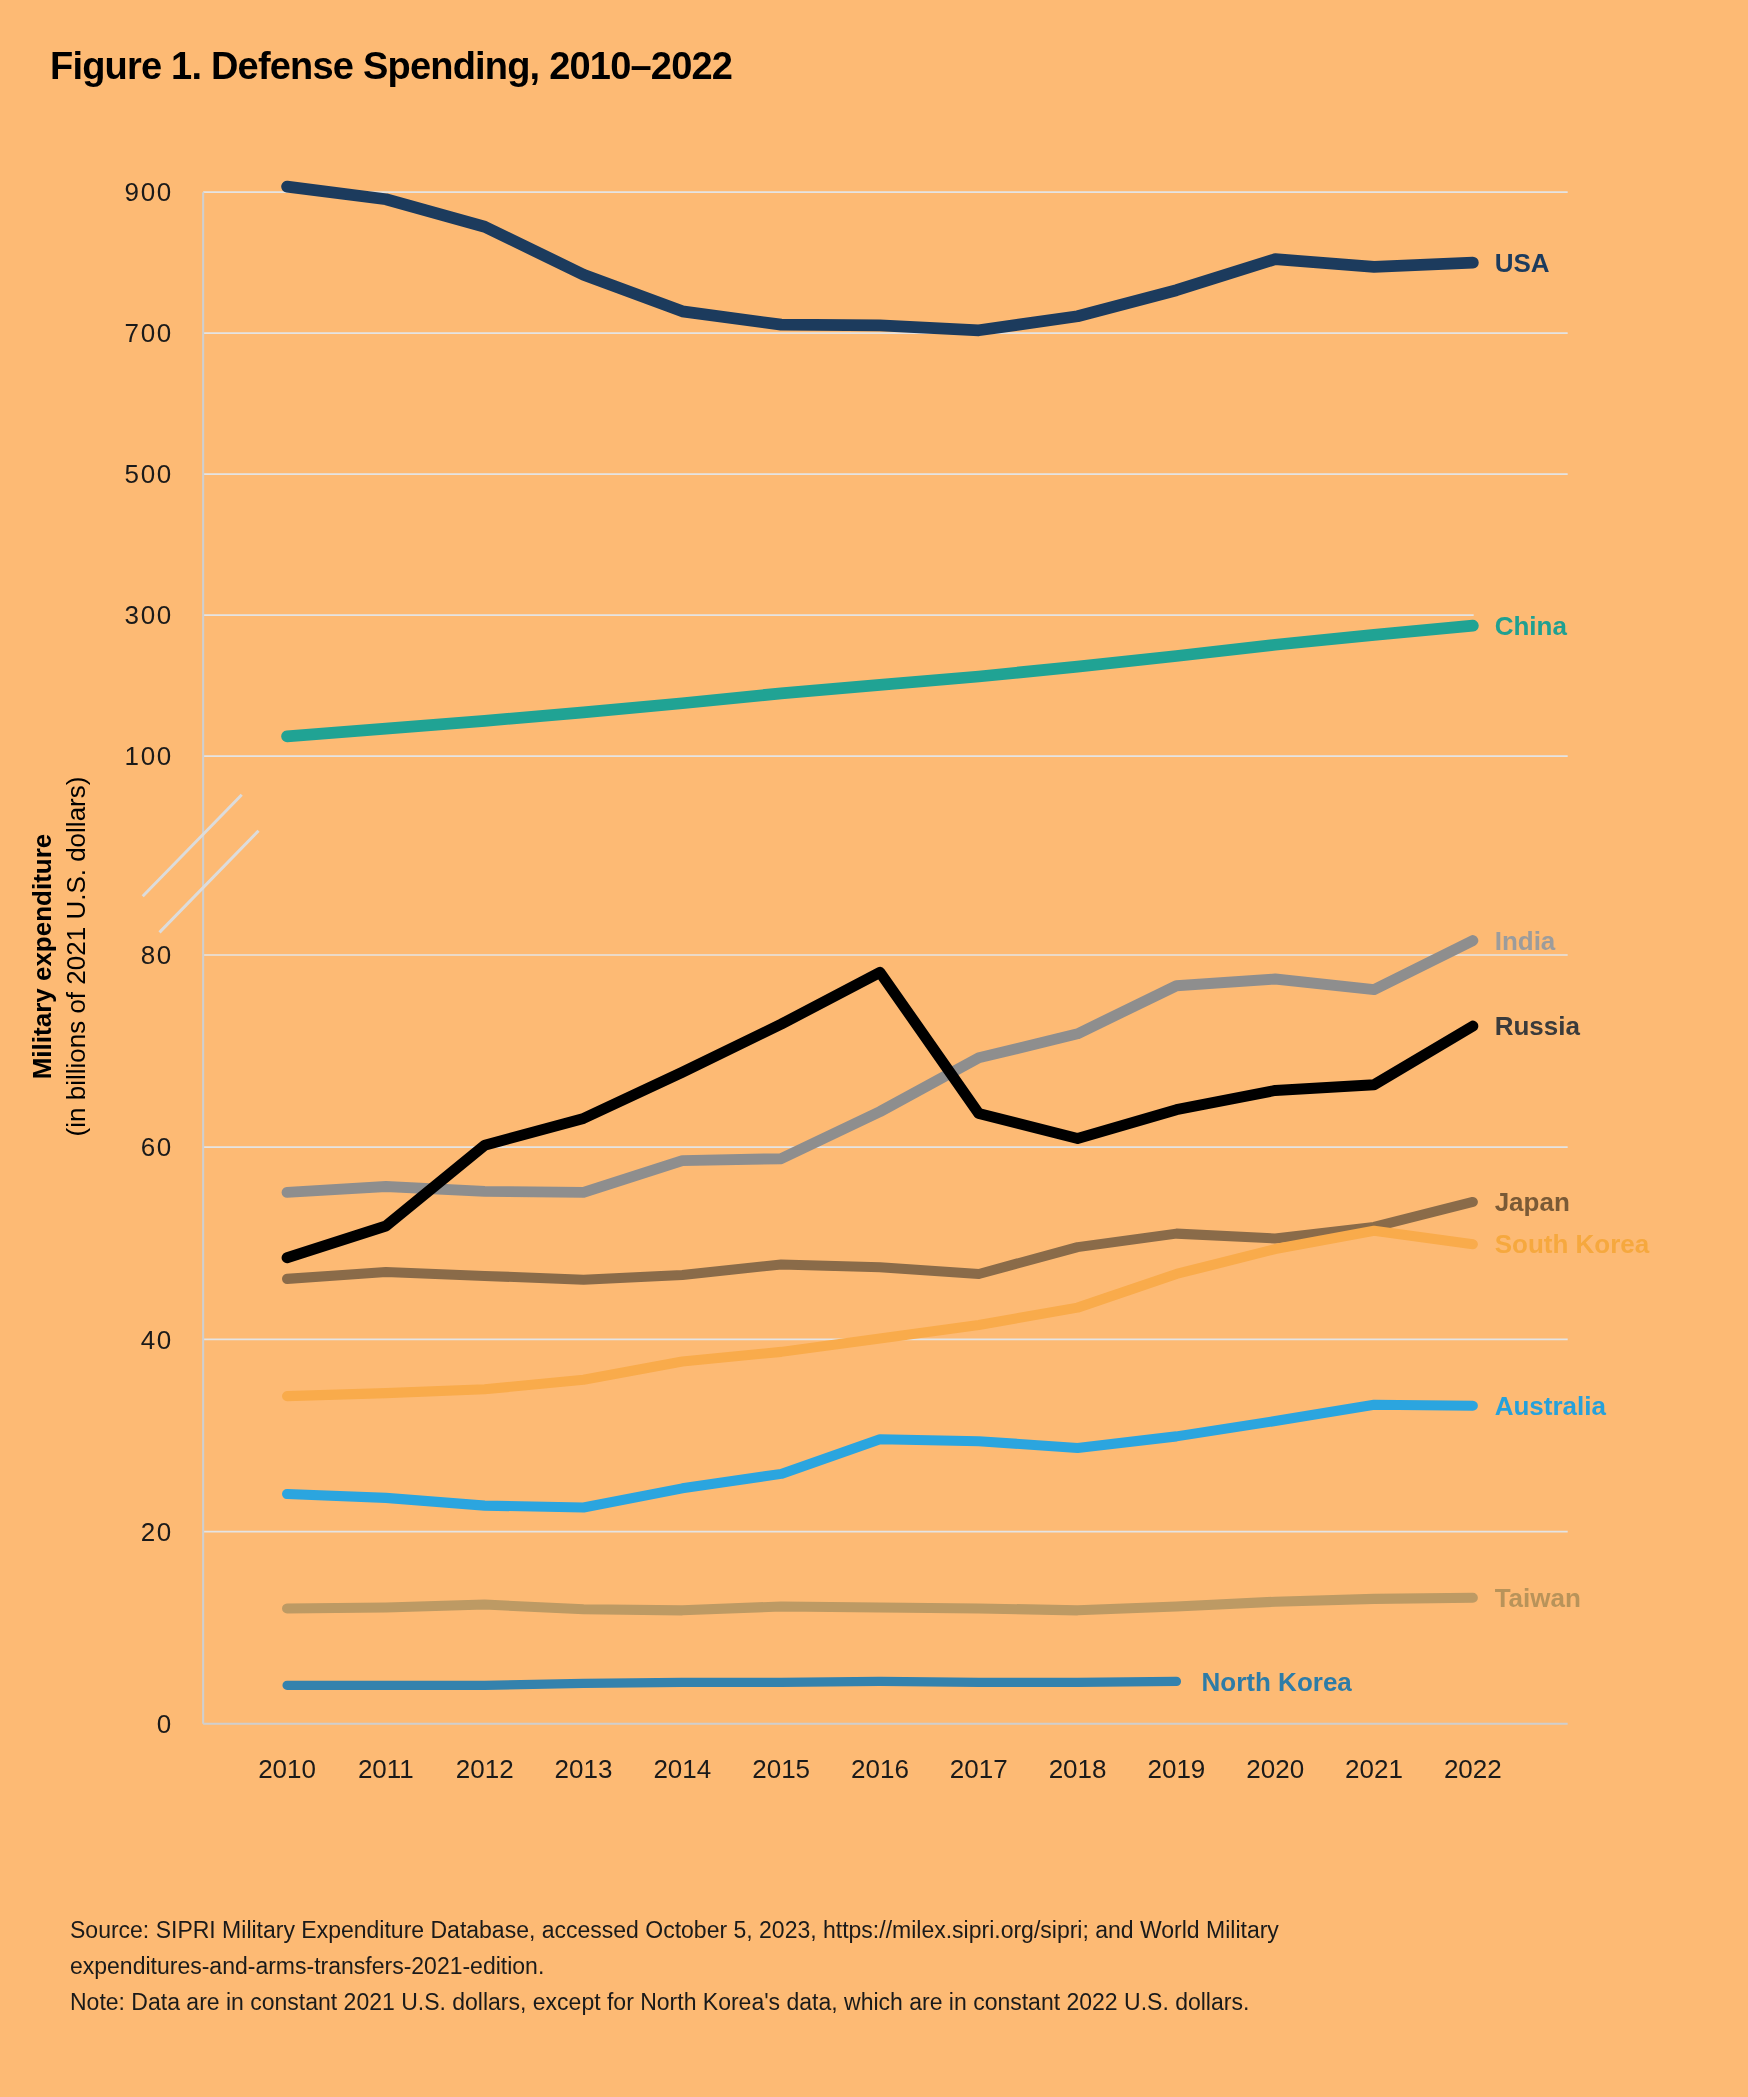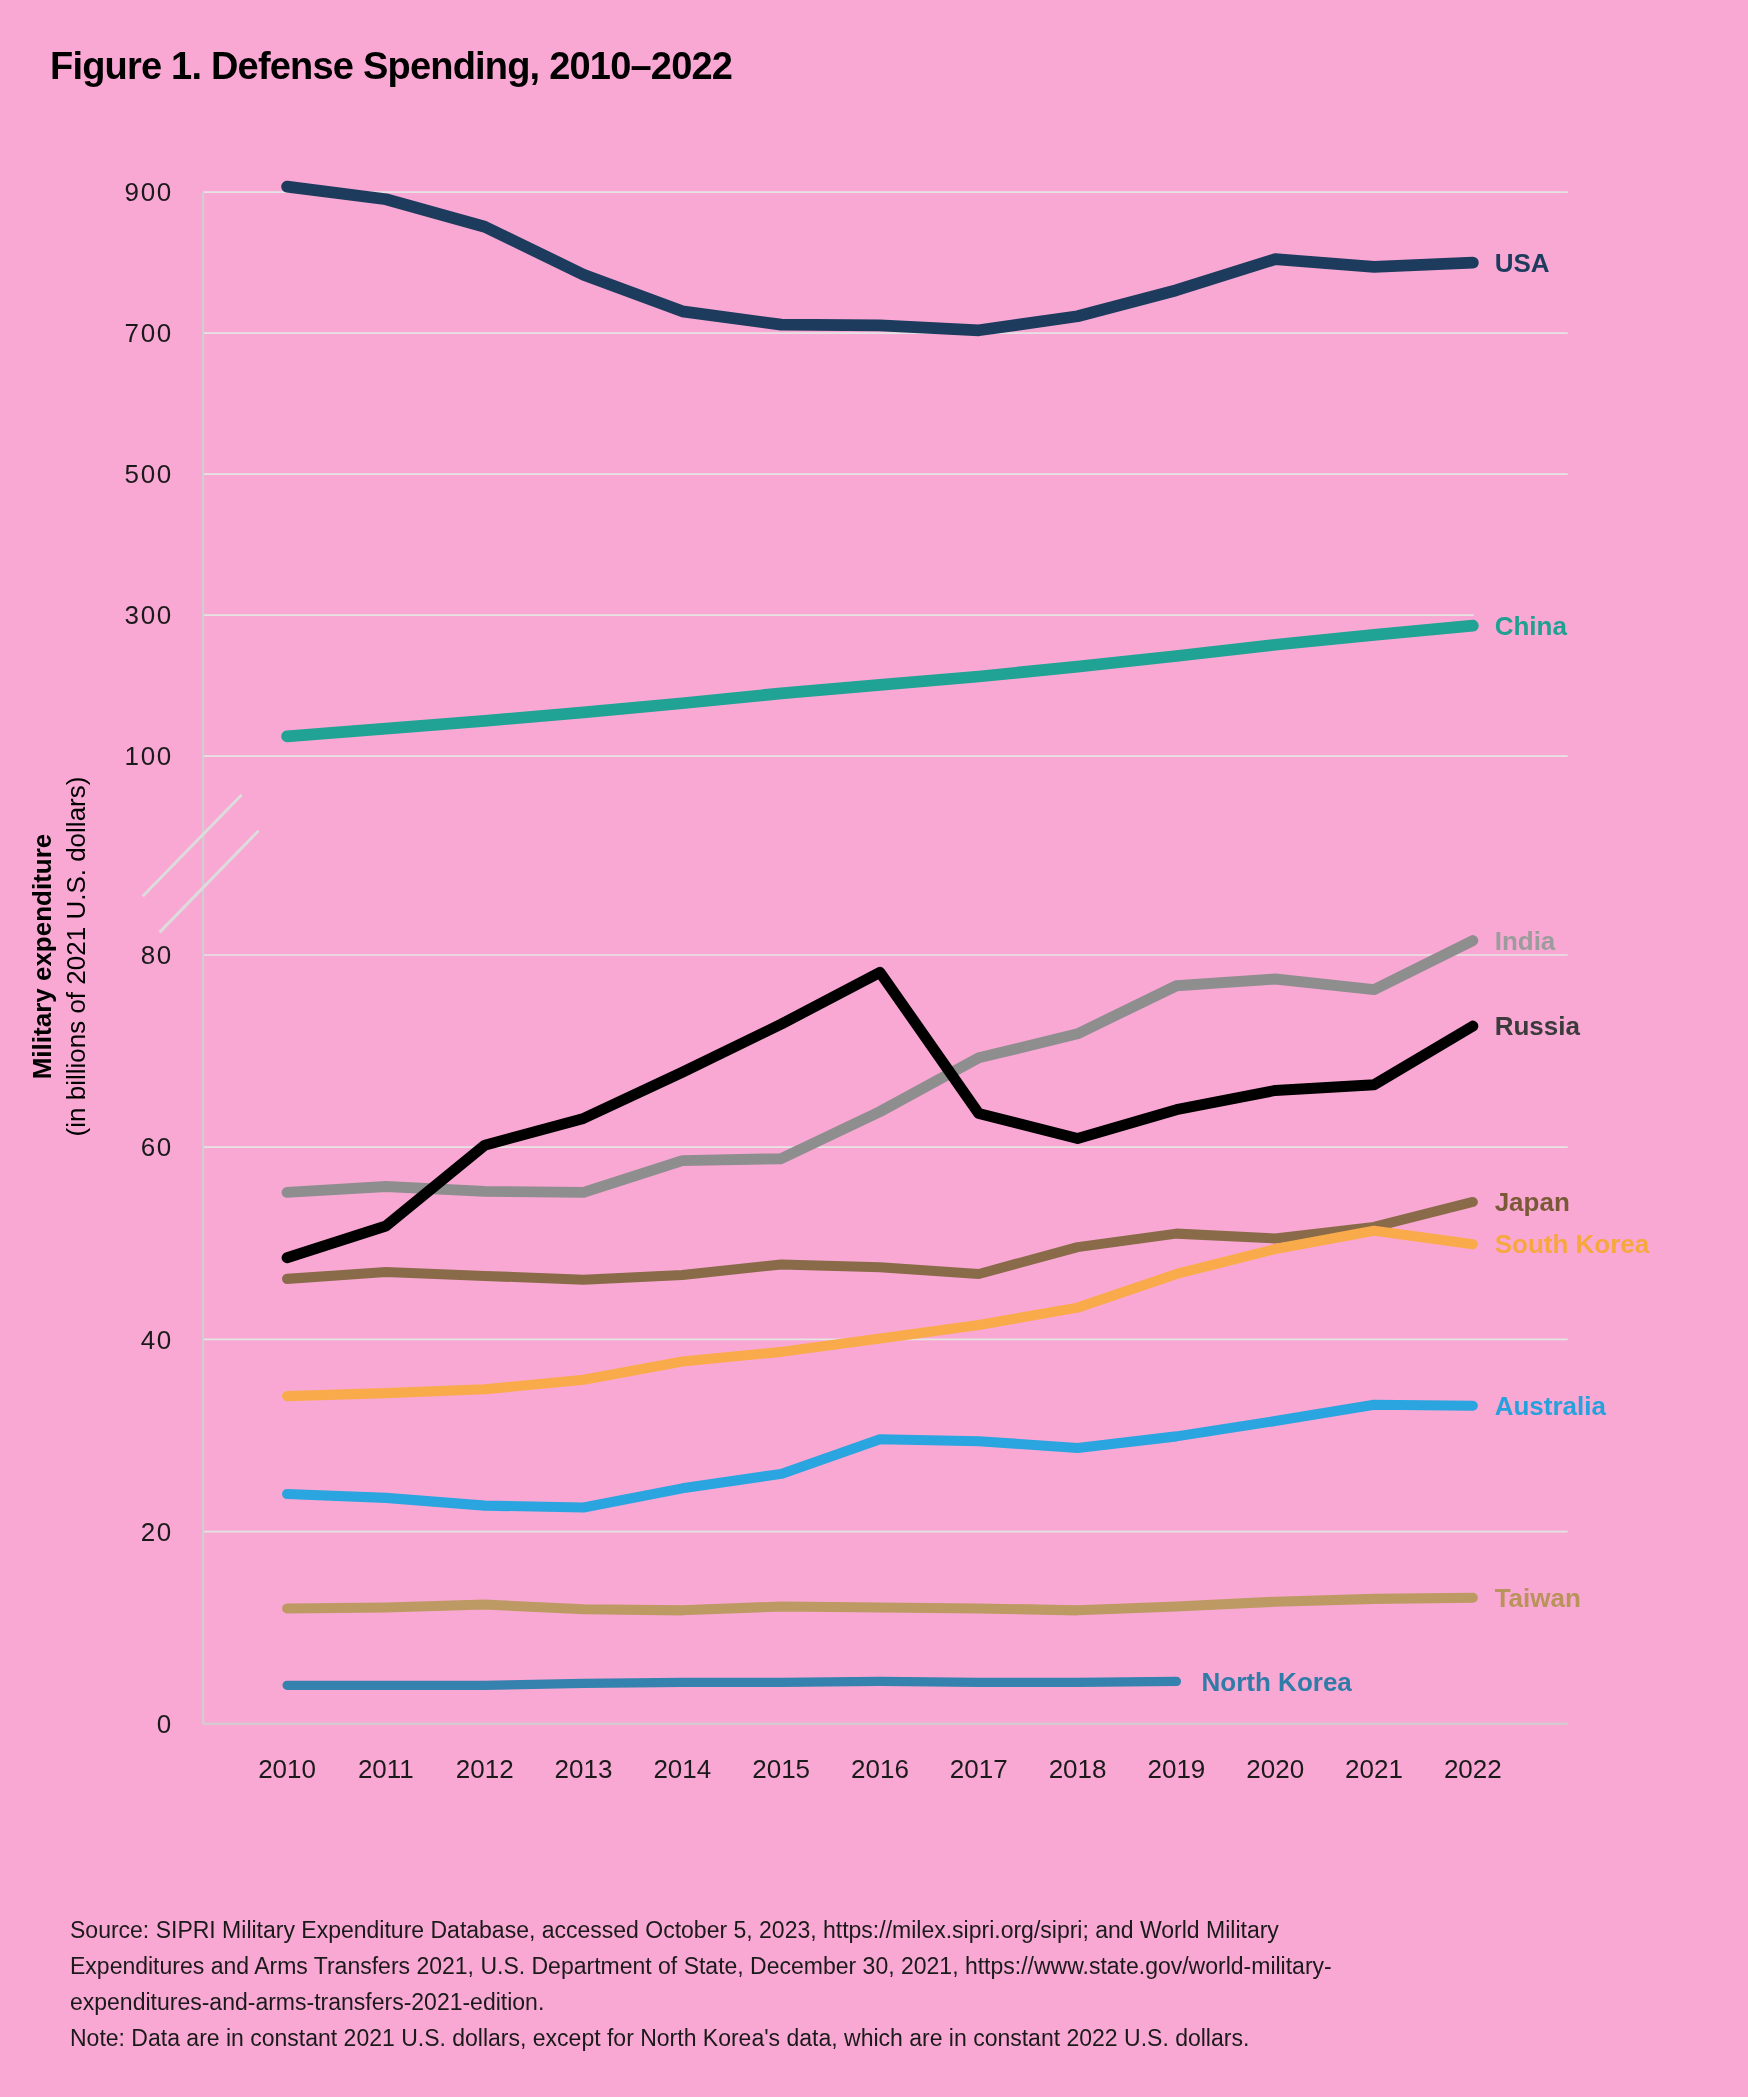--- a/index.html
+++ b/index.html
@@ -1,16 +1,16 @@
 <!DOCTYPE html>
 <html style="font-size:13.4px"><head>
 <meta charset="utf-8">
 <style>
   html,body{margin:0;padding:0;background:#fff;}
-  #canvas{position:relative;width:1749px;height:2098px;background:#f9a8d4;overflow:hidden;
+  #canvas{position:relative;width:1749px;height:2098px;background:#fdba74;overflow:hidden;
           font-family:"Liberation Sans", sans-serif;}
   #chart-svg{position:absolute;left:0;top:0;}
   .fig-title{position:absolute;left:50px;top:45px;font-size:38px;font-weight:bold;
              color:#000;letter-spacing:-0.8px;}
   .y-axis-title{position:absolute;left:25px;top:604px;width:705px;height:101px;
                 transform:translate(0,705px) rotate(-90deg);transform-origin:0 0;
                 text-align:center;color:#000;}
   .y-axis-title .l1{font-size:26px;font-weight:bold;line-height:34px;}
   .y-axis-title .l2{font-size:26px;line-height:34px;}
   .source{position:absolute;left:70px;top:1912px;font-size:23px;line-height:36px;color:#1a1a1a;}
@@ -77,18 +77,17 @@
       <polyline points="342.0,1780.3 459.8,1784.9 577.5,1794.1 695.3,1796.4 813.0,1773.5 930.8,1756.3 1048.5,1715.1 1166.3,1717.4 1284.0,1725.4 1401.8,1711.6 1519.5,1693.3 1637.3,1673.9 1755.0,1675.0" fill="none" stroke="#2ba5df" stroke-width="12" stroke-linecap="round" stroke-linejoin="round"></polyline>
       <text x="1781" y="1686.005" text-anchor="start" font-size="31" font-weight="bold" fill="#26a1db" font-family="&quot;Liberation Sans&quot;, sans-serif">Australia</text>
       <polyline points="342.0,1916.6 459.8,1915.5 577.5,1912.0 695.3,1917.7 813.0,1918.9 930.8,1914.3 1048.5,1915.5 1166.3,1916.6 1284.0,1918.9 1401.8,1914.3 1519.5,1908.6 1637.3,1905.2 1755.0,1904.0" fill="none" stroke="#bd9a64" stroke-width="12" stroke-linecap="round" stroke-linejoin="round"></polyline>
       <text x="1781" y="1915.005" text-anchor="start" font-size="31" font-weight="bold" fill="#b8935a" font-family="&quot;Liberation Sans&quot;, sans-serif">Taiwan</text>
       <polyline points="342.0,2008.2 459.8,2008.2 577.5,2008.2 695.3,2005.9 813.0,2004.8 930.8,2004.8 1048.5,2003.6 1166.3,2004.8 1284.0,2004.8 1401.8,2003.6" fill="none" stroke="#3482ad" stroke-width="11" stroke-linecap="round" stroke-linejoin="round"></polyline>
       <text x="1431.75" y="2014.62" text-anchor="start" font-size="31" font-weight="bold" fill="#2e7ca7" font-family="&quot;Liberation Sans&quot;, sans-serif">North Korea</text>
     </svg>
 
   <div class="source">
     <div>Source: SIPRI Military Expenditure Database, accessed October 5, 2023, https://milex.sipri.org/sipri; and World Military</div>
-    <div>Expenditures and Arms Transfers 2021, U.S. Department of State, December 30, 2021, https://www.state.gov/world-military-</div>
     <div>expenditures-and-arms-transfers-2021-edition.</div>
     <div>Note: Data are in constant 2021 U.S. dollars, except for North Korea's data, which are in constant 2022 U.S. dollars.</div>
   </div>
 </div>
 
 
 </body></html>

